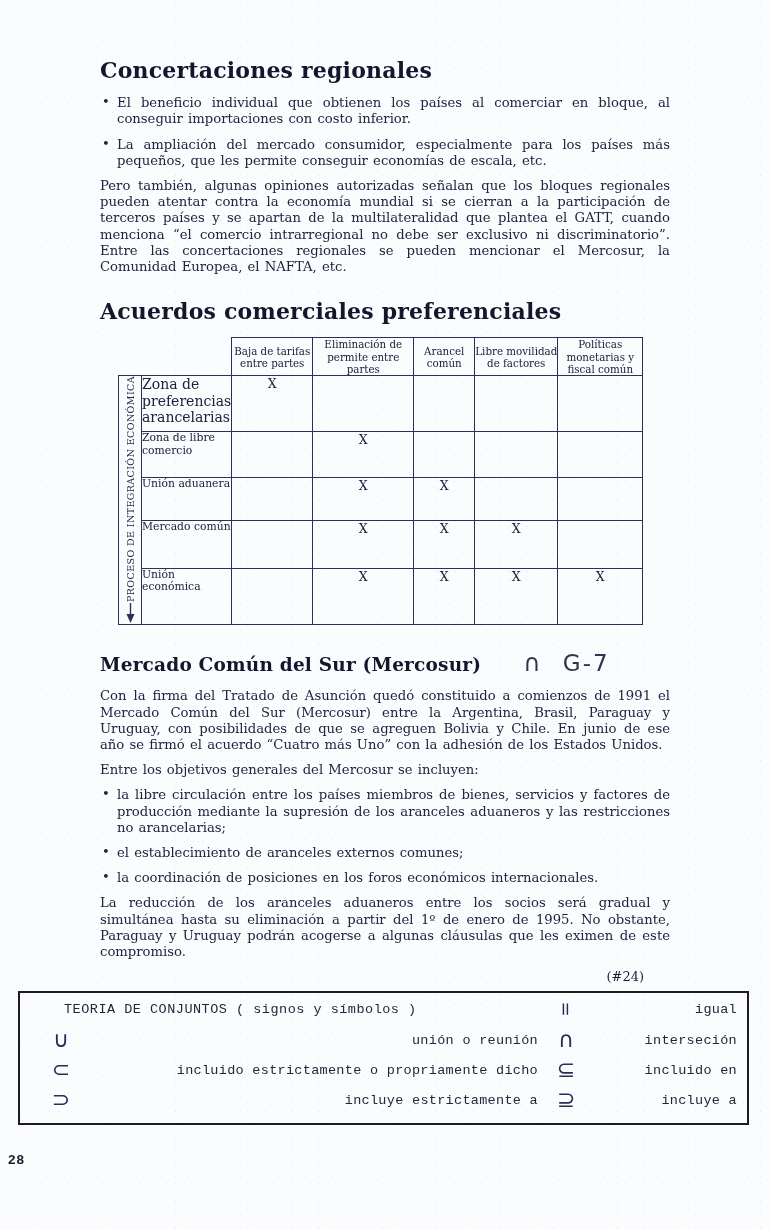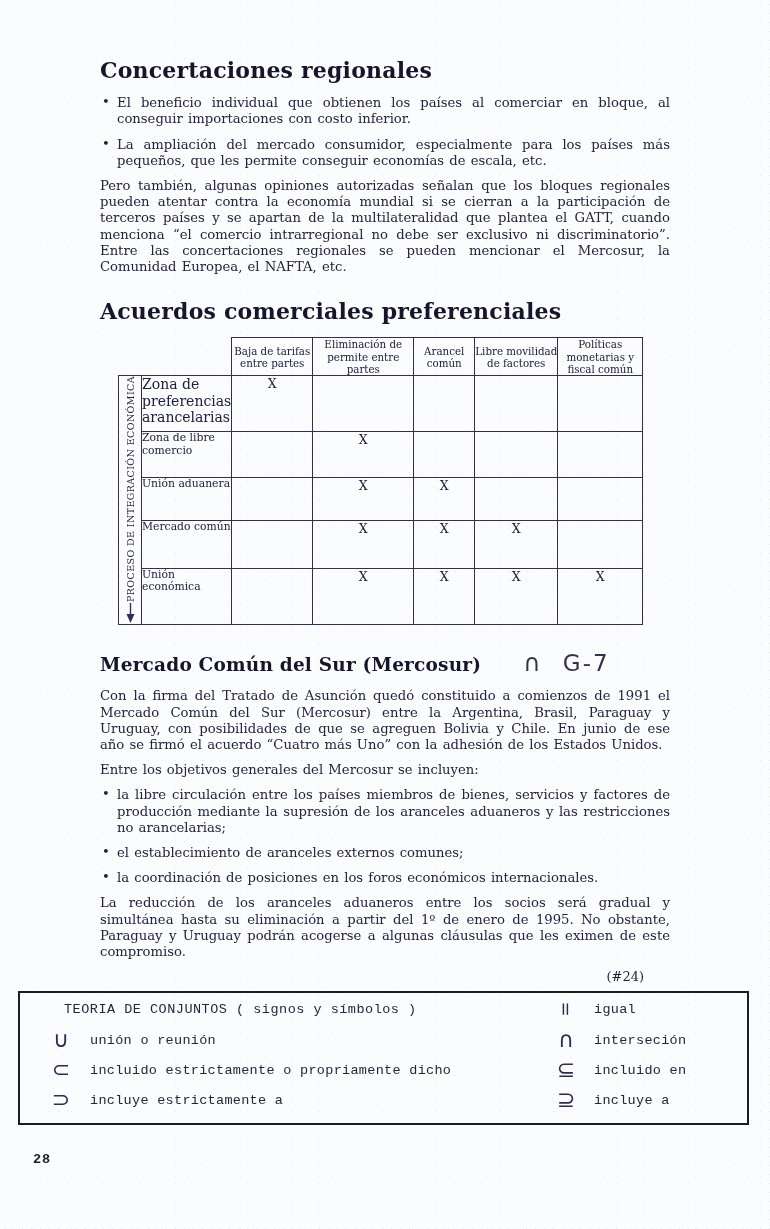--- a/index.html
+++ b/index.html
@@ -66,27 +66,26 @@
     position:absolute;left:18px;top:991px;width:731px;height:134px;box-sizing:border-box;
     border:2px solid #1c1c22;background:transparent;
     font-family:"Liberation Mono","DejaVu Sans Mono",monospace;color:#26263a;
     padding:0 10px 6px 12px;
   }
   .lg-row{display:grid;grid-template-columns:58px 448px 56px auto;align-items:center;height:30px;}
   .lg-title-row{grid-template-columns:506px 56px auto;height:32px;}
   .lg-title{font-size:13.5px;padding-left:32px;letter-spacing:.5px;}
   .lg-sym{font-family:"DejaVu Sans",sans-serif;font-size:22px;text-align:center;color:#2b2b55;line-height:1;}
   .lg-sym.rot{transform:rotate(90deg);font-size:18px;}
-  .lg-lab{font-size:13.5px;letter-spacing:.3px;}
+  .lg-lab{font-size:13.5px;letter-spacing:.3px;text-align:right;}
 
   .page-number{
     position:absolute;left:8px;top:1152px;
-    font-family:Liberation Mono, monospace;font-weight:bold;font-size:13.5px;color:#1d1d30;
+    font-family:Liberation Sans, sans-serif;font-weight:bold;font-size:13.5px;color:#1d1d30;
     letter-spacing:1px;
-    margin-left:25px;
   }
 </style>
 </head>
 <body>
 
 <div class="content">
 
   <h1 class="sec-title">Concertaciones regionales</h1>
 
 

